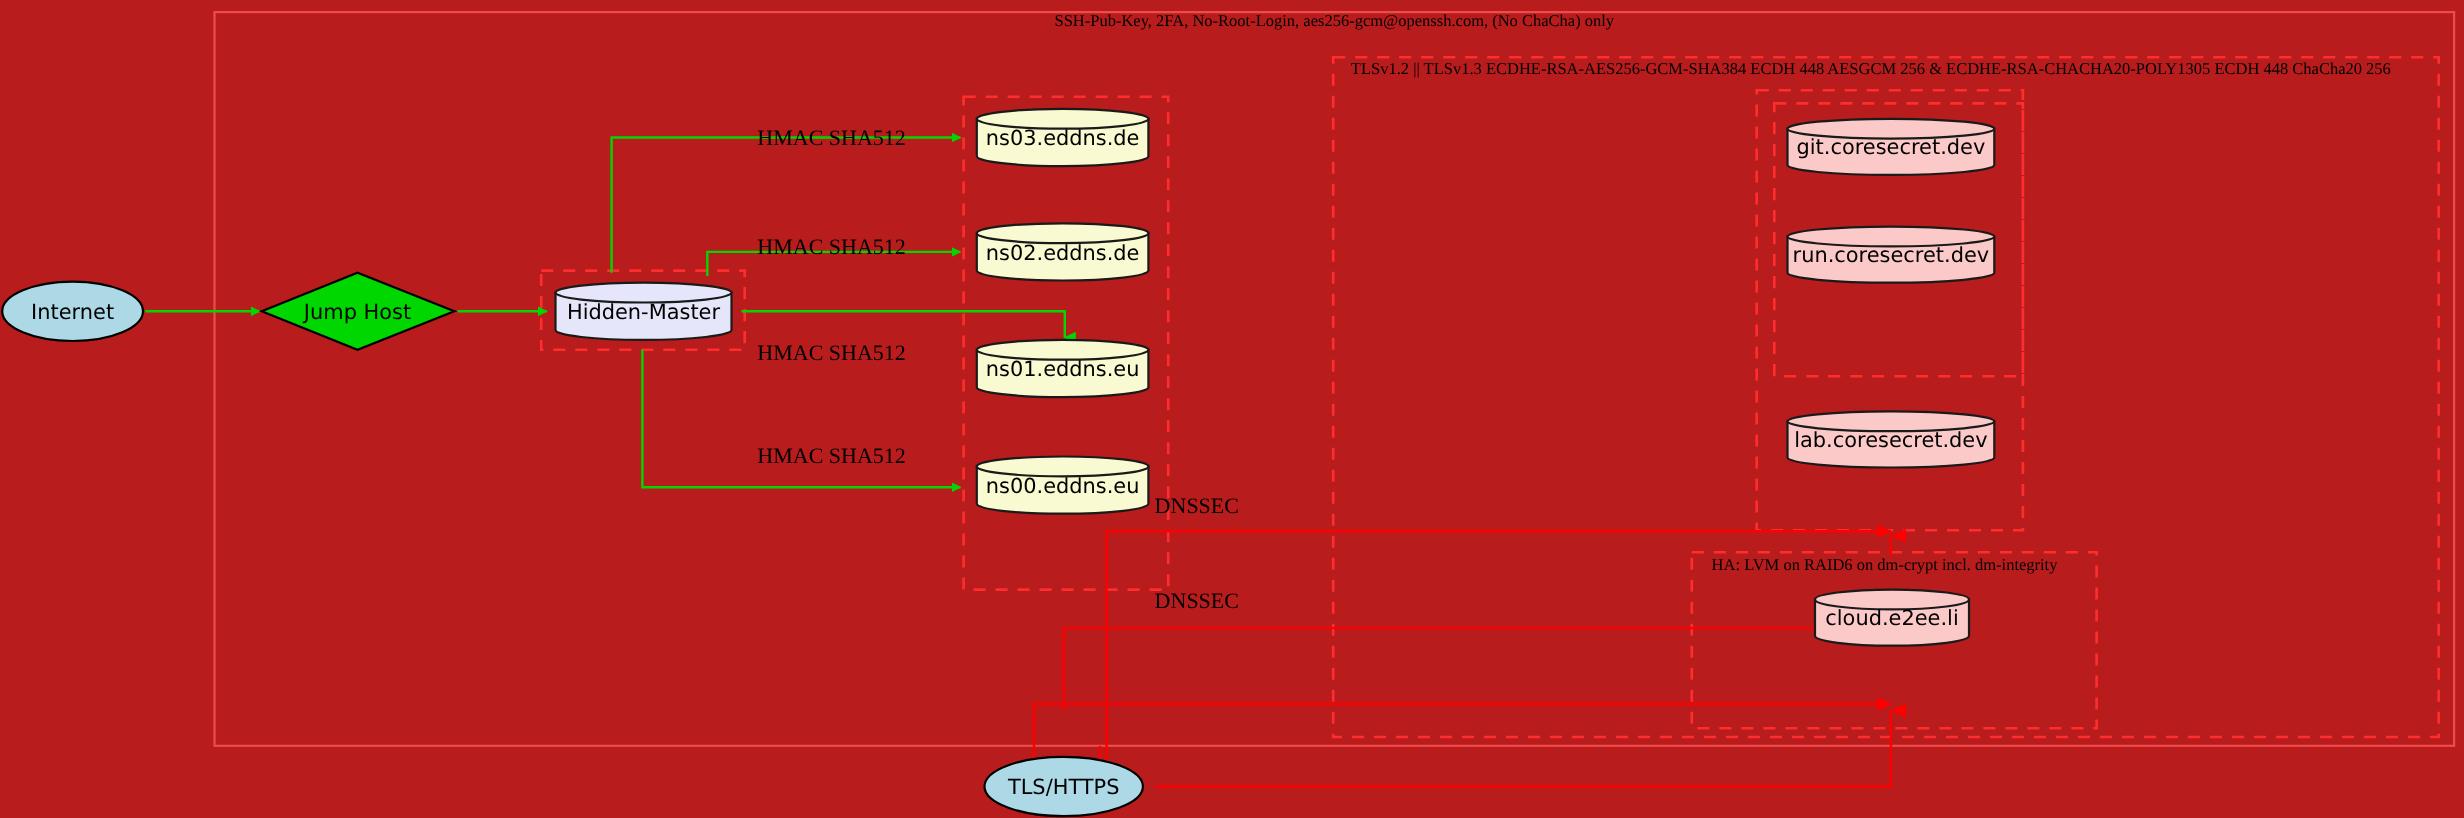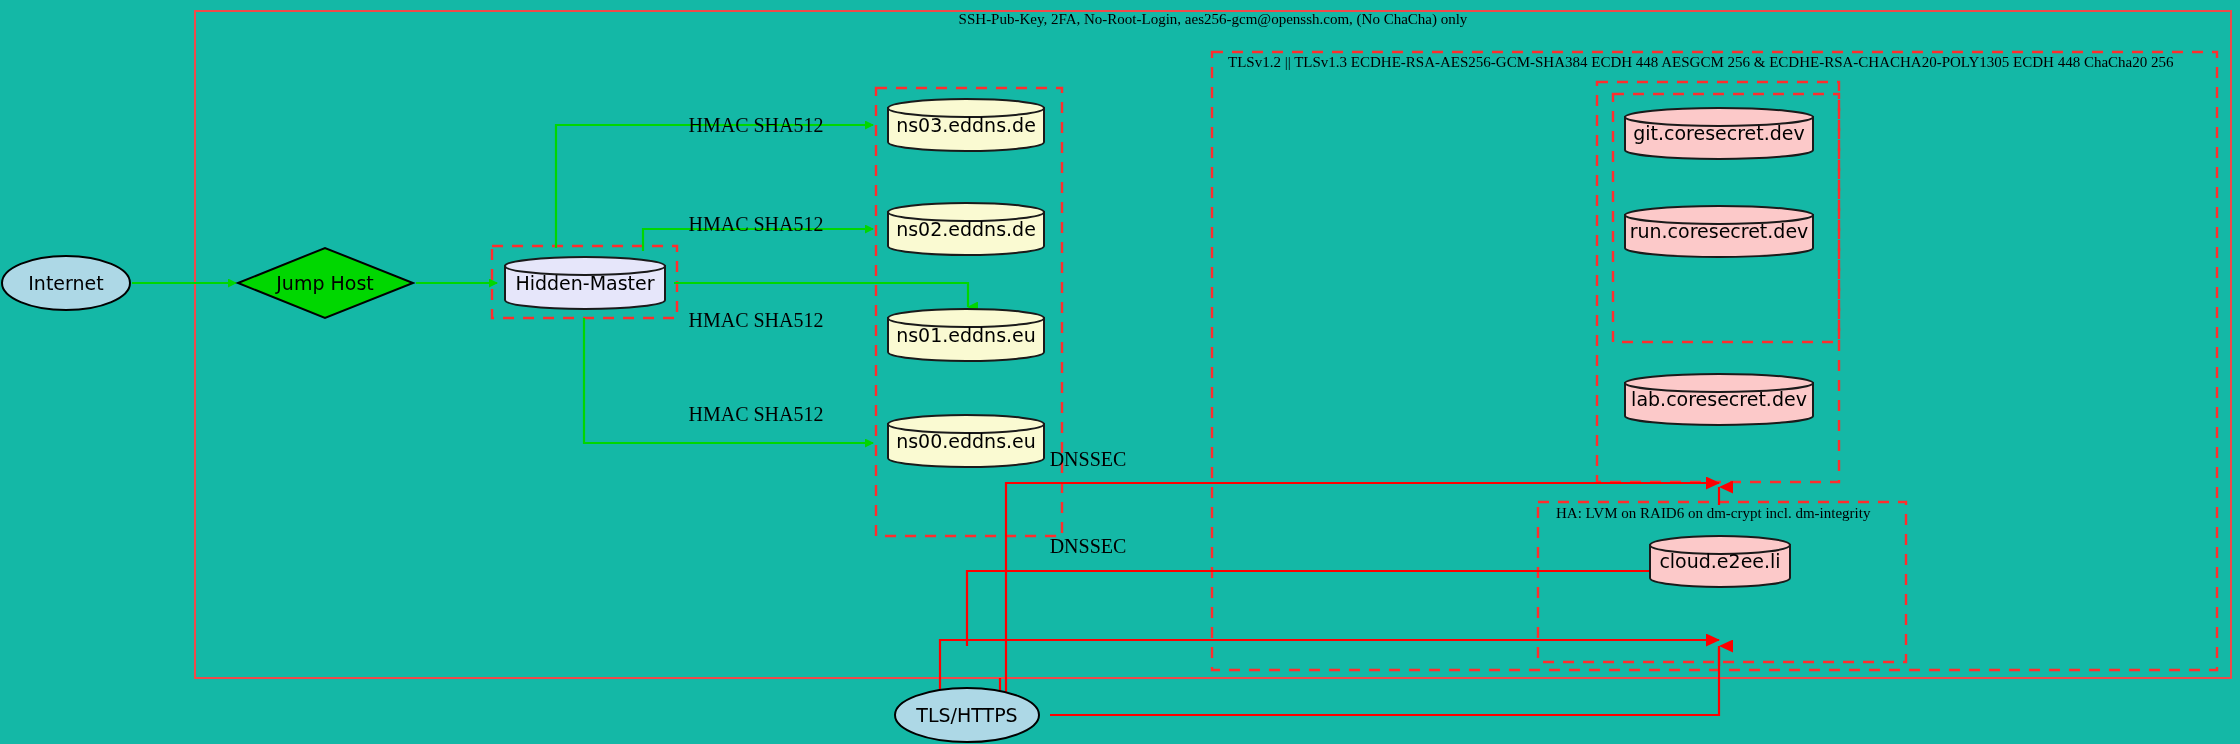--- a/index.html
+++ b/index.html
@@ -7,21 +7,21 @@
     padding: 0;
     background: #ffffff;
   }
   body {
     font-family: "Liberation Sans", sans-serif;
   }
   #canvas {
     position: relative;
     width: 2240px;
     height: 744px;
-    background: #14b8a6;
+    background: #b91c1c;
     overflow: hidden;
   }
   #svg-layer {
     position: absolute;
     left: 0;
     top: 0;
     width: 2240px;
     height: 744px;
   }
   .node-label {

